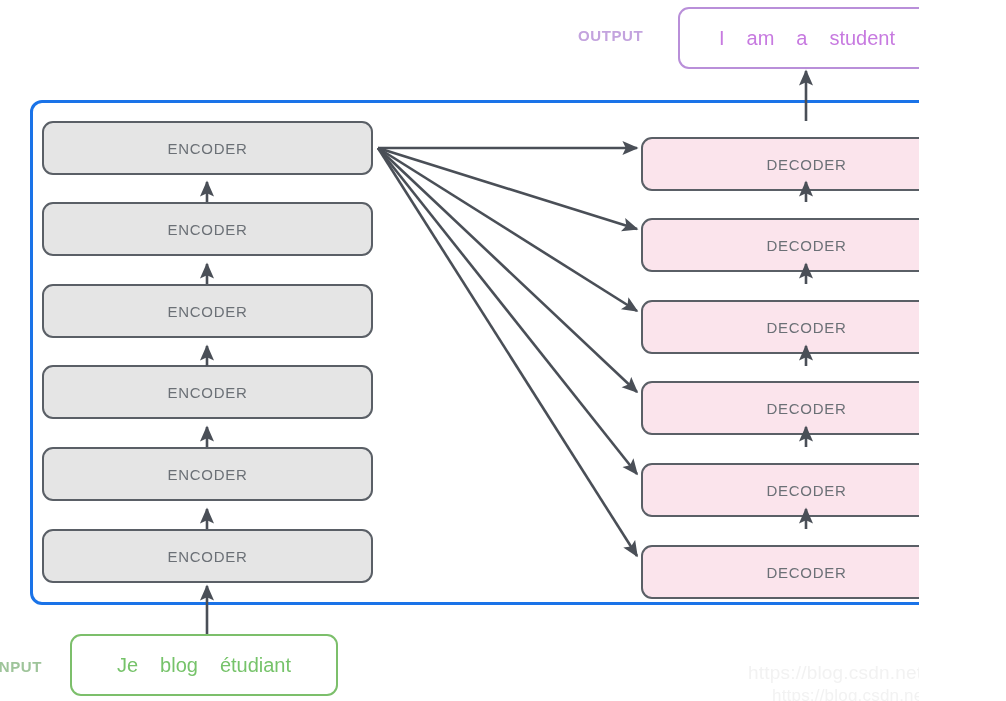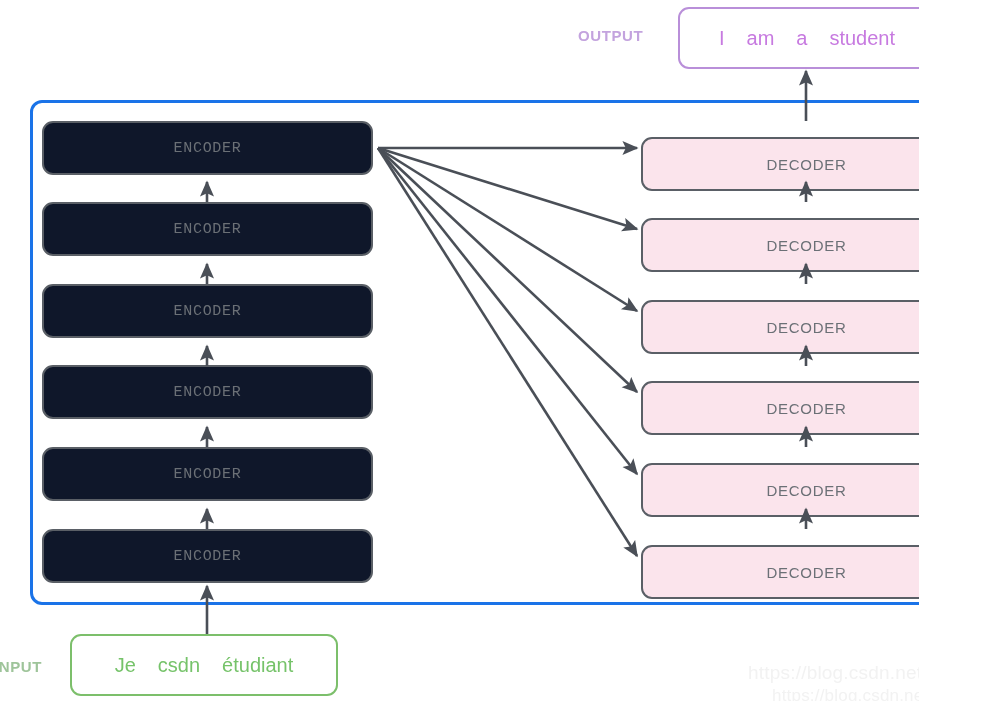--- a/index.html
+++ b/index.html
@@ -108,21 +108,21 @@
     border: 2.5px solid #5a5f66;
     border-radius: 11px;
     box-sizing: border-box;
     display: flex;
     align-items: center;
     justify-content: center;
     font-size: 15px;
     letter-spacing: 0.7px;
     color: #6b7076;
   }
-  .encoder-block { background: #0f172a; font-family: Liberation Mono, monospace; }
+  .encoder-block { background: #e5e5e5; }
   .decoder-block { background: #fbe4ec; margin-top: 16px; }
 
   
   #arrows {
     position: absolute;
     left: 0;
     top: 0;
     width: 1006px;
     height: 701px;
     pointer-events: none;
@@ -195,21 +195,21 @@
       </div>
     <div class="block decoder-block" style="top:408px">
         <span>DECODER</span>
       </div>
   </div>
 
   <div id="input-label">INPUT</div>
   <div id="input-box">
     <div id="input-tokens">
       <span>Je</span>
-      <span>csdn</span>
+      <span>blog</span>
       <span>étudiant</span>
     </div>
   </div>
 
   <svg id="arrows" viewBox="0 0 1006 701">
     <defs>
       <marker id="ah" markerWidth="7" markerHeight="7" refX="5.6" refY="3.1" orient="auto" markerUnits="strokeWidth">
         <path d="M0,0.4 L6.2,3.1 L0,5.8 L1.3,3.1 Z" fill="#4a4f57"></path>
       </marker>
     </defs>

